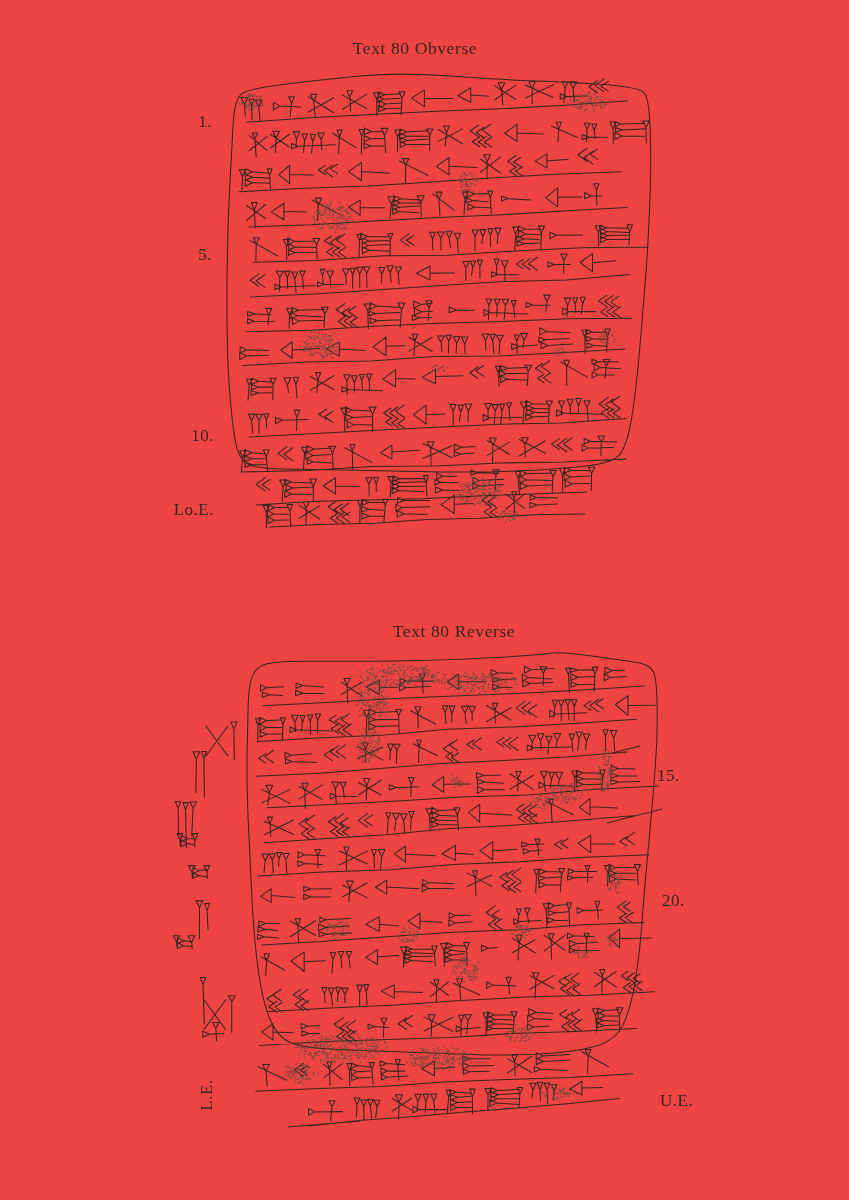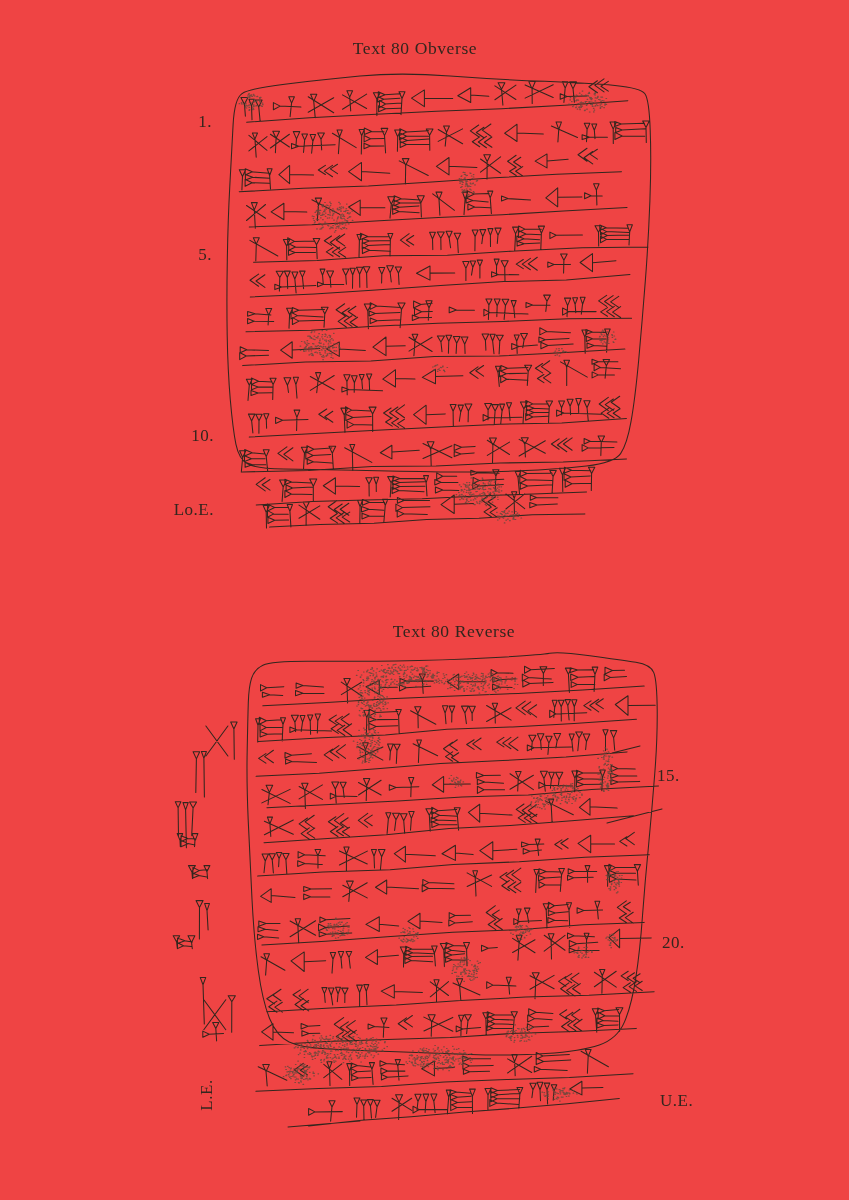--- a/index.html
+++ b/index.html
@@ -28,17 +28,17 @@
       </g>
     </svg>
   <div class="fig-title" id="title-obverse" style="color: rgb(51, 38, 30);">Text 80 Obverse</div>
   <div class="fig-title" id="title-reverse" style="color: rgb(51, 38, 30); margin-left: 39px;">Text 80 Reverse</div>
   <div id="labels" style="color: rgb(51, 38, 30);">
       <div class="lbl" style="top: 112px; right: 637px;">1.</div>
       <div class="lbl" style="top: 245px; right: 637px;">5.</div>
       <div class="lbl" style="top: 426px; right: 635px;">10.</div>
       <div class="lbl" style="top: 500px; right: 635px;">Lo.E.</div>
       <div class="lbl" style="top: 750px; left: 657px; margin-top: 16px;">15.</div>
-      <div class="lbl" style="top: 933px; left: 662px;">20.</div>
+      <div class="lbl" style="top: 891px; left: 662px;">20.</div>
       <div class="lbl" style="top: 1091px; left: 660px;">U.E.</div>
       <div class="lbl" style="top: 1095px; left: 207px; transform: translate(-50%, -50%) rotate(-90deg);">L.E.</div>
     </div>
 </div>
 
 </body></html>

